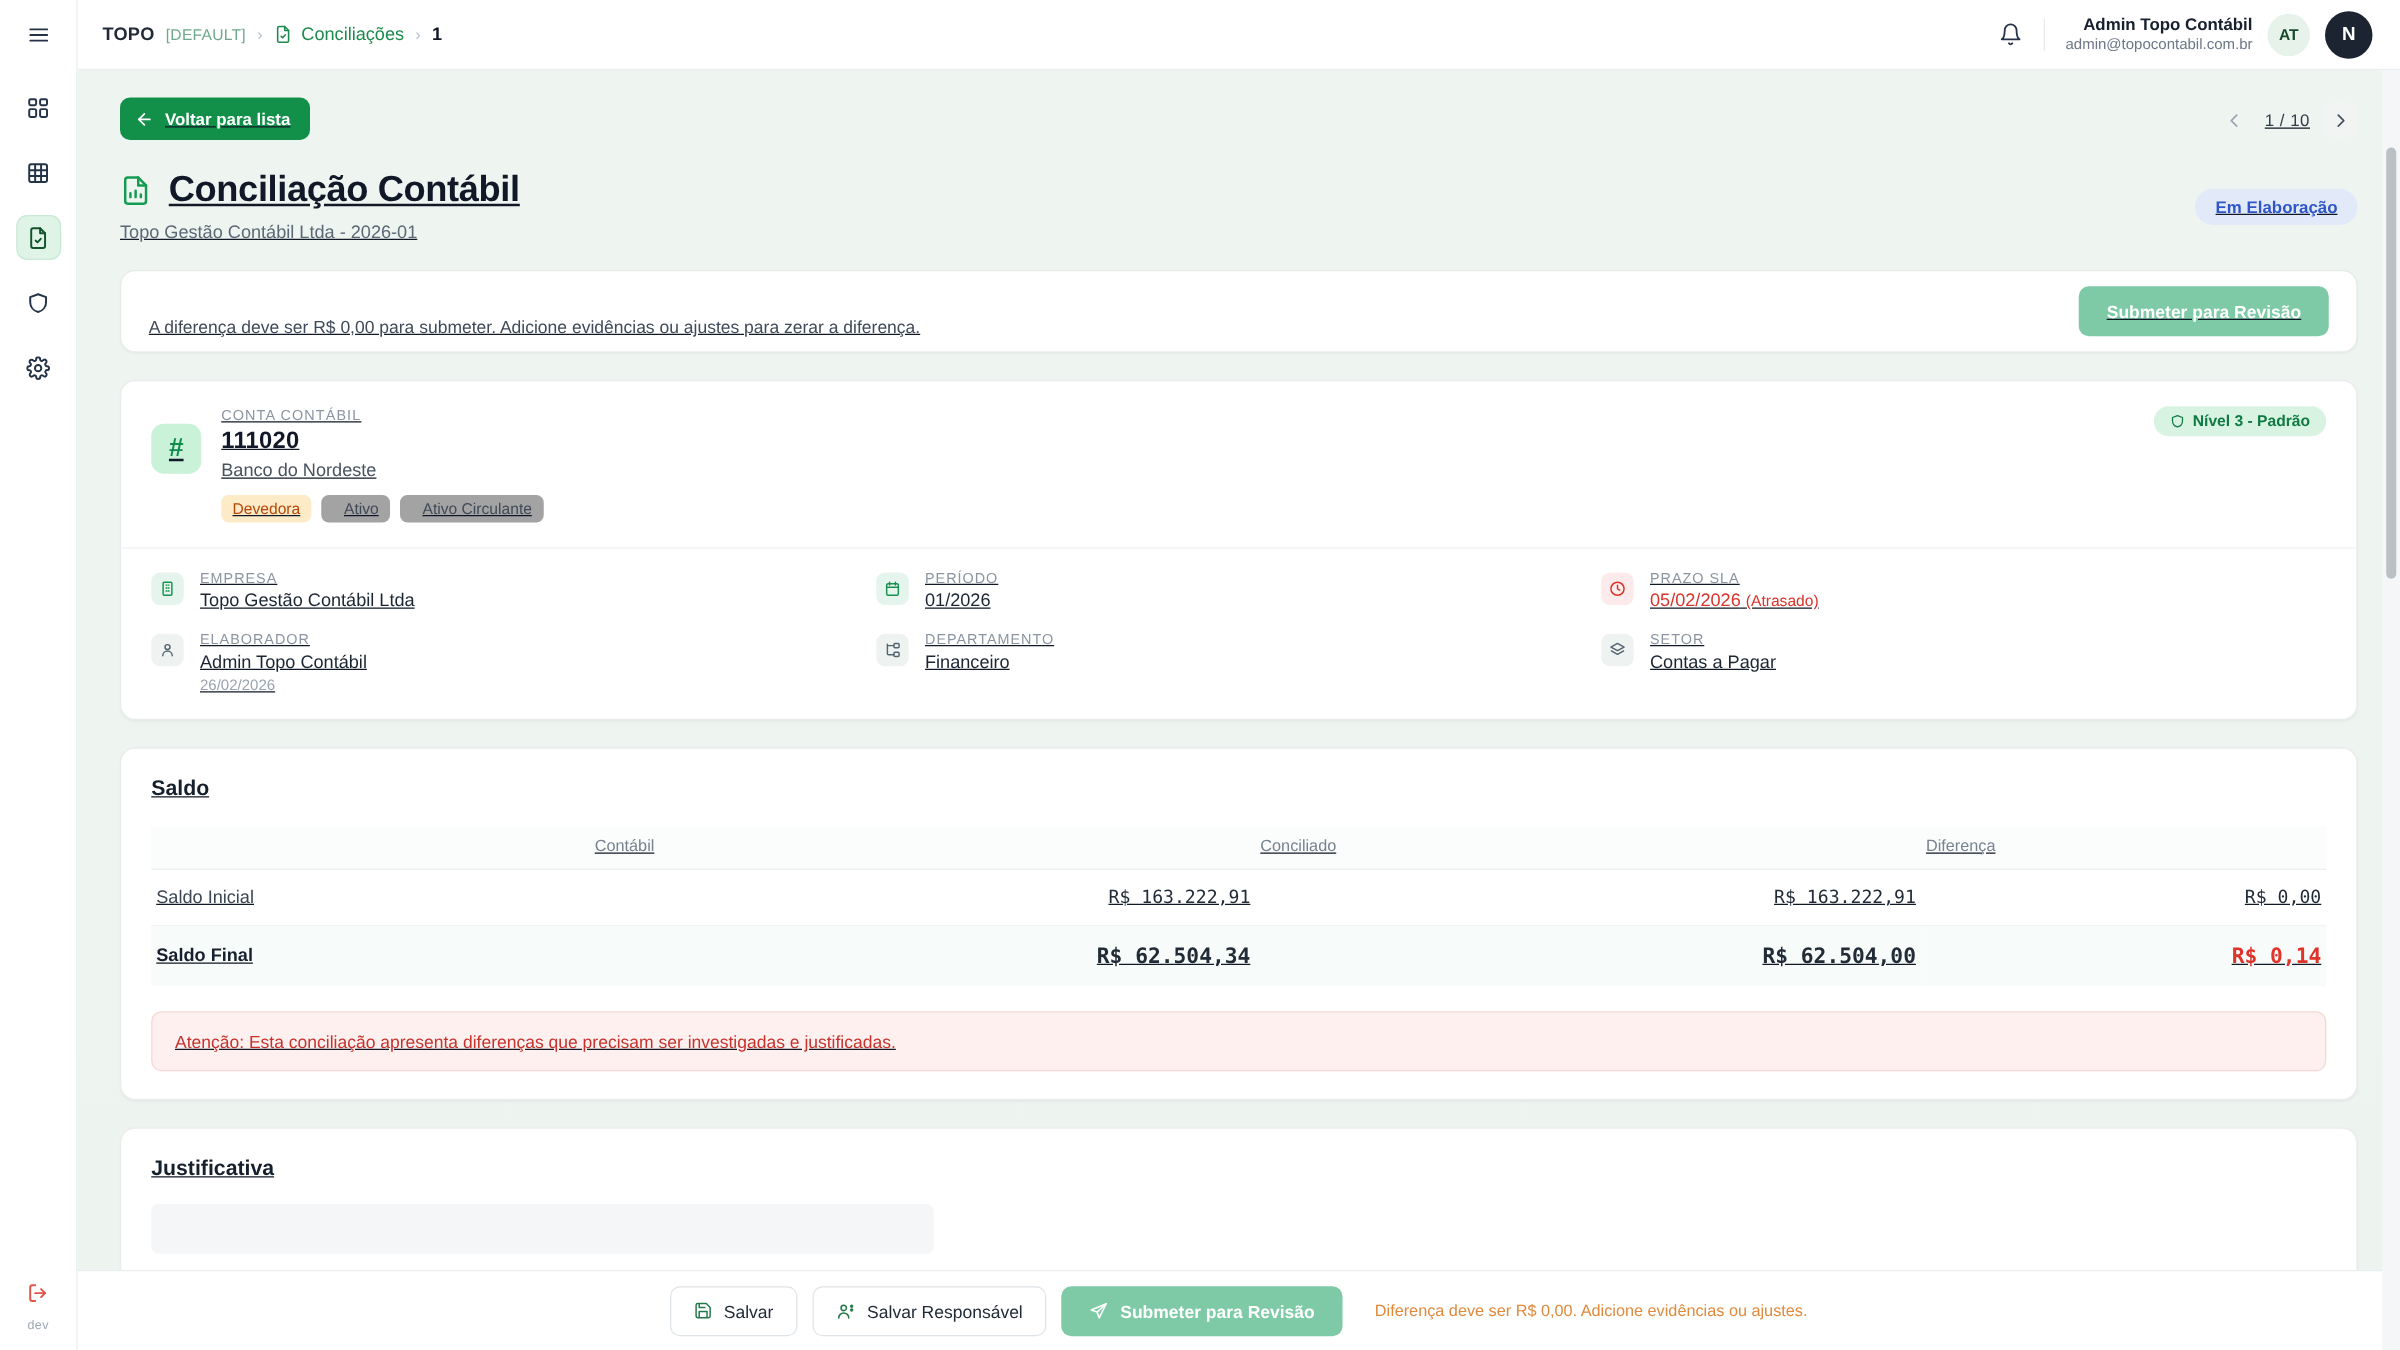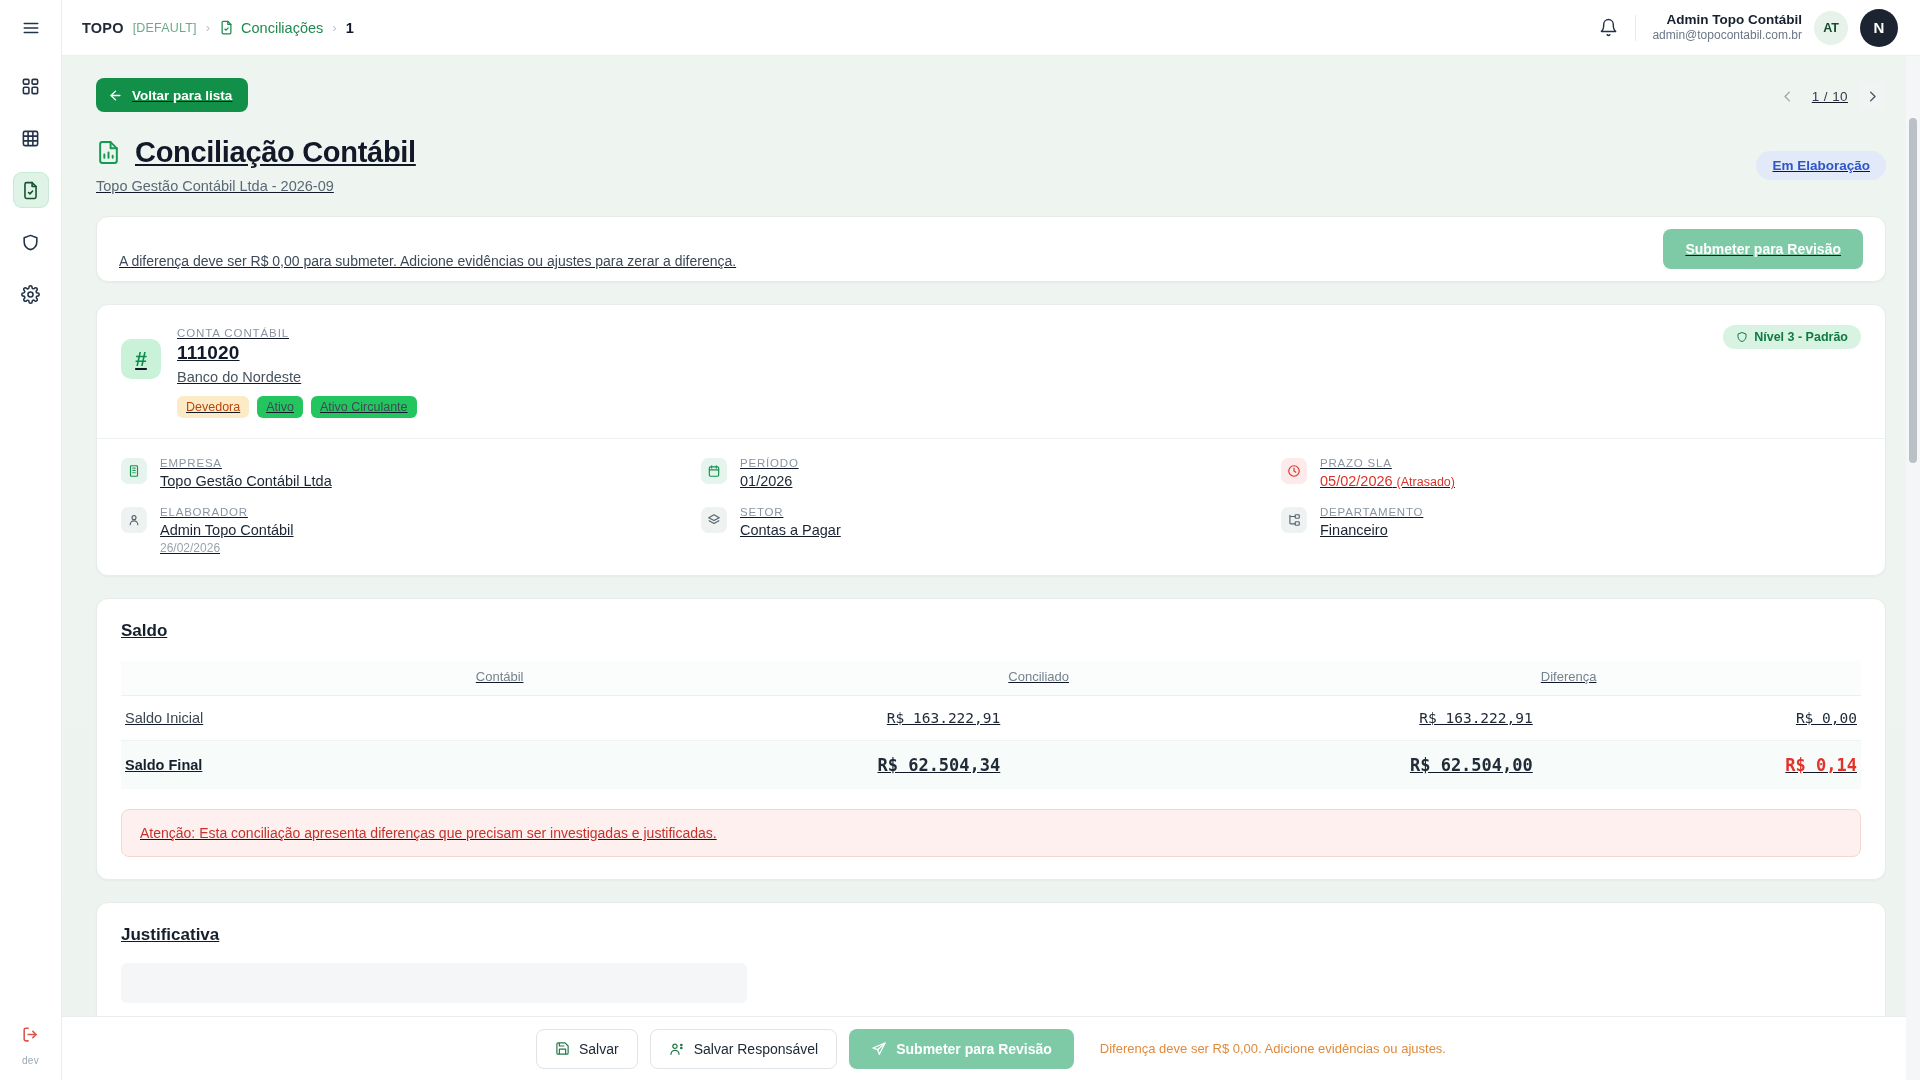--- a/index.html
+++ b/index.html
@@ -122,21 +122,21 @@
     width: 40px;height:40px;border-radius:10px;background:#c9f2d8;color:#108c4a;
     display:flex;align-items:center;justify-content:center; font-size: 21px; font-weight:600;
     flex:0 0 40px; margin-top: 12px;
   }
   .acct-label { font-size: 11.5px; letter-spacing:.9px; color:#8a95a1; font-weight:500; text-transform:uppercase; }
   .acct-num { font-size: 19px; font-weight: 700; color:#111827; margin-top: 3px; letter-spacing:.2px; }
   .acct-name { font-size: 14.5px; color:#48535f; margin-top: 5px; }
   .tags { display:flex; gap:8px; margin-top: 11px; text-align: right; }
   .tag { font-size: 12.5px; border-radius: 6px; padding: 4px 9px; }
   .tag-devedora { background:#fdebc8; color:#b54708; }
-  .tag-grey { background:#22c55e; color:#3f4a57; }
+  .tag-grey { background:#a3a3a3; color:#3f4a57;padding-left:18px; }
   .level-chip {
     position:absolute; top: 20px; right: 24px;
     background:#d9f3e3; color:#0f7a41; font-size: 12.5px; font-weight:600;
     border-radius: 999px; padding: 5px 13px; display:flex; align-items:center; gap:6px;
   }
 
   .card-grid {
     border-top: 1px solid #eef1f2;
     display:grid; grid-template-columns: 1fr 1fr 1fr;
     padding: 18px 24px 20px 24px; row-gap: 17px;
@@ -352,21 +352,21 @@
             <h1 class="title-h1">
               <span>
                 <svg width="25" height="25" viewBox="0 0 24 24" fill="none" stroke="#159a52" stroke-width="1.9" stroke-linecap="round" stroke-linejoin="round">
                     <path d="M14 2H6a2 2 0 0 0-2 2v16a2 2 0 0 0 2 2h12a2 2 0 0 0 2-2V8z"></path>
                     <path d="M14 2v6h6"></path>
                     <path d="M8 17v-3M12 17v-5M16 17v-2"></path>
                   </svg>
               </span>
               <span>Conciliação Contábil</span>
             </h1>
-            <div class="subtitle">Topo Gestão Contábil Ltda - 2026-09</div>
+            <div class="subtitle">Topo Gestão Contábil Ltda - 2026-01</div>
           </div>
           <div class="status-chip">Em Elaboração</div>
         </div>
 
         <div class="submitbar">
           <div class="submitbar-text">A diferença deve ser R$ 0,00 para submeter. Adicione evidências ou ajustes para zerar a diferença.</div>
           <button class="btn-submit-soft">Submeter para Revisão</button>
         </div>
 
         <div class="card">
@@ -447,42 +447,42 @@
               </div>
               <div>
                 <div class="field-label">ELABORADOR</div>
                 <div class="field-value">Admin Topo Contábil</div>
                 <div class="field-sub">26/02/2026</div>
               </div>
             </div>
 
             <div class="field">
               <div class="field-ico">
-                <svg width="14" height="14" viewBox="0 0 24 24" fill="none" stroke="currentColor" stroke-width="2" stroke-linejoin="round">
-                    <path d="M12 3l9 5-9 5-9-5z"></path>
-                    <path d="M3 13l9 5 9-5"></path>
-                  </svg>
-              </div>
-              <div>
-                <div class="field-label">SETOR</div>
-                <div class="field-value">Contas a Pagar</div>
-              </div>
-            </div>
-
-            <div class="field">
-              <div class="field-ico">
                 <svg width="14" height="14" viewBox="0 0 24 24" fill="none" stroke="currentColor" stroke-width="2" stroke-linecap="round">
                     <rect x="14" y="3" width="7" height="6" rx="1.3"></rect>
                     <rect x="14" y="15" width="7" height="6" rx="1.3"></rect>
                     <path d="M5 4v13a1.5 1.5 0 0 0 1.5 1.5H14M6.5 6H14"></path>
                   </svg>
               </div>
               <div>
                 <div class="field-label">DEPARTAMENTO</div>
                 <div class="field-value">Financeiro</div>
+              </div>
+            </div>
+
+            <div class="field">
+              <div class="field-ico">
+                <svg width="14" height="14" viewBox="0 0 24 24" fill="none" stroke="currentColor" stroke-width="2" stroke-linejoin="round">
+                    <path d="M12 3l9 5-9 5-9-5z"></path>
+                    <path d="M3 13l9 5 9-5"></path>
+                  </svg>
+              </div>
+              <div>
+                <div class="field-label">SETOR</div>
+                <div class="field-value">Contas a Pagar</div>
               </div>
             </div>
           </div>
         </div>
 
         <div class="saldo-card">
           <div class="sec-title">Saldo</div>
           <table class="saldo">
             <thead>
               <tr>

